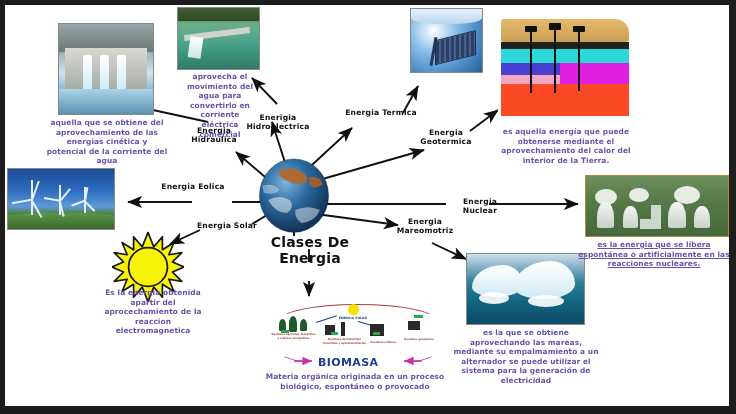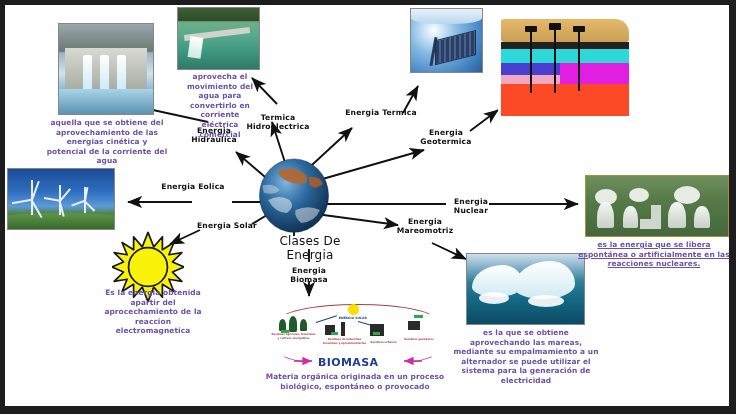--- a/index.html
+++ b/index.html
@@ -41,22 +41,22 @@
     font-size: 7.6px;
     line-height: 9.4px;
     font-weight: bold;
     text-align: center;
     letter-spacing: .2px;
     white-space: pre-line;
   }
   .center-label {
     position: absolute;
     color: #111;
-    font-size: 12px;
-    font-weight: normal;
+    font-size: 14px;
+    font-weight: bold;
     text-align: center;
     letter-spacing: .2px;
   }
 
   
   .photo { position: absolute; overflow: hidden; }
   .photo .inner { width: 100%; height: 100%; position: relative; }
 
   
   .ph-dam { background: linear-gradient(#8f9aa2 0%, #7d8a92 22%, #5f6d76 30%, #9fb2bd 32%, #cfe3ee 55%, #8fbcd6 72%, #4f7fa0 100%); }
@@ -344,46 +344,46 @@
     <defs>
       <marker id="ahp" markerWidth="7" markerHeight="7" refX="6" refY="2.6" orient="auto">
         <path d="M0,0 L6,2.6 L0,5.2 z" fill="#cc2fa8"></path>
       </marker>
     </defs>
   </svg>
 
   <div class="branch-label" style="left:186px; top:126px; width:56px;">Energia
 Hidraulica</div>
 
-  <div class="branch-label" style="left:243px; top:113px; width:70px;">Termica
+  <div class="branch-label" style="left:243px; top:113px; width:70px;">Enerigia
 Hidroelectrica</div>
 
   <div class="branch-label" style="left:345px; top:108px; width:72px;">Energia Termica</div>
 
   <div class="branch-label" style="left:417px; top:128px; width:58px;">Energia
 Geotermica</div>
 
-  <div class="branch-label" style="left:437px; top:197px; width:68px;">Energia Nuclear</div>
+  <div class="branch-label" style="left:446px; top:197px; width:68px;">Energia Nuclear</div>
 
   <div class="branch-label" style="left:394px; top:217px; width:62px;">Energia
 Mareomotriz</div>
 
-  <div class="branch-label" style="left:273px; top:266px; width:72px;">Energia Biomasa</div>
 
   <div class="branch-label" style="left:196px; top:221px; width:62px;">Energia Solar</div>
 
   <div class="branch-label" style="left:160px; top:182px; width:66px;">Energia Eolica</div>
 
   <div class="center-label" style="left:262px; top:234px; width:96px;">Clases De Energia</div>
 
   <div class="desc" style="left:46px; top:118px; width:122px;">aquella que se obtiene del aprovechamiento de las energias cinética y potencial de la corriente del agua</div>
 
   <div class="desc" style="left:181px; top:72px; width:78px;">aprovecha el movimiento del agua para convertirlo en corriente eléctrica comercial</div>
 
 
+  <div class="desc" style="left:500px; top:127px; width:132px;">es aquella energía que puede obtenerse mediante el aprovechamiento del calor del interior de la Tierra.</div>
 
   <div class="desc" style="left:578px; top:240px; width:152px;text-decoration:underline;">es la energia que se libera espontánea o artificialmente en las reacciones nucleares.</div>
 
   <div class="desc" style="left:452px; top:328px; width:148px;">es la que se obtiene aprovechando las mareas, mediante su empalmamiento a un alternador se puede utilizar el sistema para la generación de electricidad</div>
 
   <div class="desc" style="left:262px; top:372px; width:186px;text-align:center;">Materia orgánica originada en un proceso biológico, espontáneo o provocado</div>
 
   <div class="desc" style="left:104px; top:288px; width:98px;">Es la energia obtenida apartir del aprocechamiento de la reaccion electromagnetica</div>
 
 

